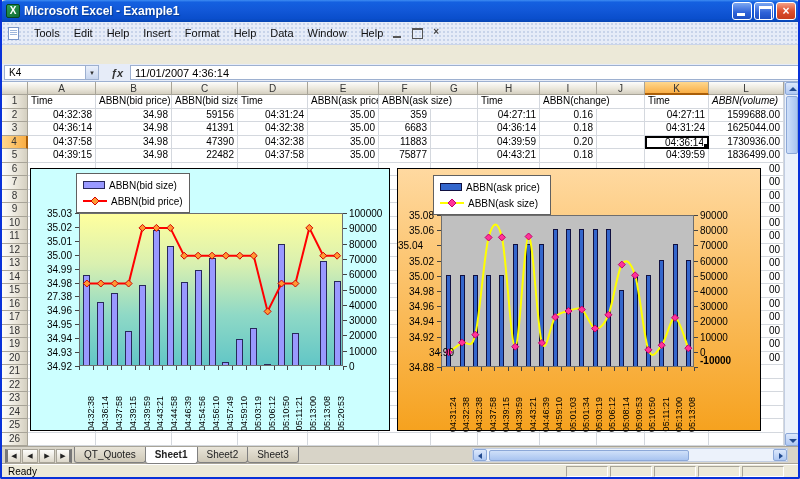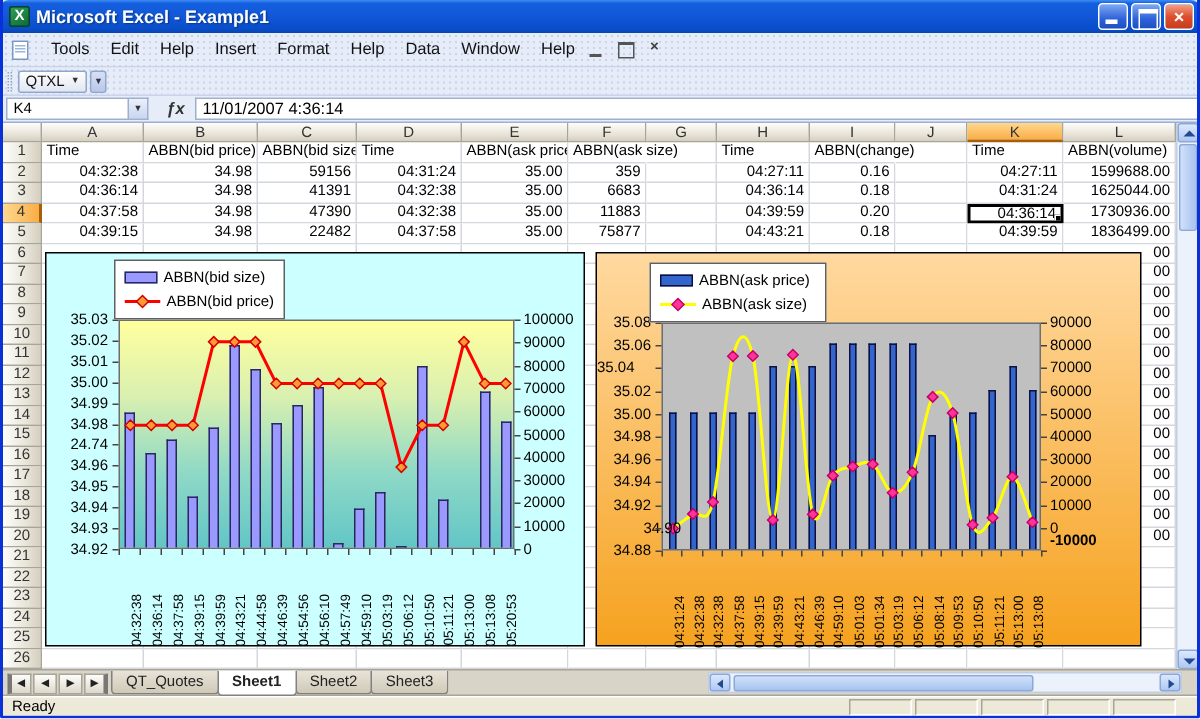--- a/index.html
+++ b/index.html
@@ -122,28 +122,20 @@
         <span class="menu-item">Help</span>
         <span class="menu-item">Data</span>
         <span class="menu-item">Window</span>
         <span class="menu-item">Help</span>
       </div>
     <div class="wb-btn m"></div>
     <div class="wb-btn r"></div>
     <div class="wb-btn" style="font-weight:bold;margin-right:6px;">×</div>
   </div>
 
-  <div class="toolbar">
-    <div class="grip"></div>
-    <div class="qtxl-btn">
-      <span>QTXL</span>
-      <span class="dd">▼</span>
-    </div>
-    <div class="tb-opt">▼</div>
-  </div>
 
   <div class="formulabar">
     <div class="namebox">K4</div>
     <div class="name-dd">▼</div>
     <div class="fx">ƒx</div>
     <div class="fbar-input">11/01/2007  4:36:14</div>
   </div>
 
   <div class="sheet" id="sheet">
       <div class="hdr-row">
@@ -167,21 +159,21 @@
         <div class="cell" style="width: 76px;">ABBN(bid price)</div>
         <div class="cell" style="width: 66px;">ABBN(bid size)</div>
         <div class="cell" style="width: 70px;">Time</div>
         <div class="cell" style="width: 71px;">ABBN(ask price)</div>
         <div class="cell spill" style="width: 52px;">ABBN(ask size)</div>
         <div class="cell" style="width: 47px;"></div>
         <div class="cell" style="width: 62px;">Time</div>
         <div class="cell spill" style="width: 57px;">ABBN(change)</div>
         <div class="cell" style="width: 48px;"></div>
         <div class="cell" style="width: 64px;">Time</div>
-        <div class="cell" style="width: 75px;">ABBN(volume)</div>
+        <div class="cell" style="width: 75px; font-style: italic;">ABBN(volume)</div>
       </div>
       <div class="grid-row" style="top: 26.5px;">
         <div class="rowhdr">2</div>
         <div class="cell num" style="width: 68px;">04:32:38</div>
         <div class="cell num" style="width: 76px;">34.98</div>
         <div class="cell num" style="width: 66px;">59156</div>
         <div class="cell num" style="width: 70px;">04:31:24</div>
         <div class="cell num" style="width: 71px;">35.00</div>
         <div class="cell num" style="width: 52px;">359</div>
         <div class="cell num" style="width: 47px;"></div>
@@ -590,21 +582,21 @@
         <div class="ylab" style="top: 52.9091px; left: 0px; width: 41px; text-align: right;">35.02</div>
         <div class="tick" style="top: 57.9091px; width: 4px; height: 1px; left: 44px;"></div>
         <div class="ylab" style="top: 66.8182px; left: 0px; width: 41px; text-align: right;">35.01</div>
         <div class="tick" style="top: 71.8182px; width: 4px; height: 1px; left: 44px;"></div>
         <div class="ylab" style="top: 80.7273px; left: 0px; width: 41px; text-align: right;">35.00</div>
         <div class="tick" style="top: 85.7273px; width: 4px; height: 1px; left: 44px;"></div>
         <div class="ylab" style="top: 94.6364px; left: 0px; width: 41px; text-align: right;">34.99</div>
         <div class="tick" style="top: 99.6364px; width: 4px; height: 1px; left: 44px;"></div>
         <div class="ylab" style="top: 108.545px; left: 0px; width: 41px; text-align: right;">34.98</div>
         <div class="tick" style="top: 113.545px; width: 4px; height: 1px; left: 44px;"></div>
-        <div class="ylab" style="top: 122.455px; left: 0px; width: 41px; text-align: right;">24.74</div>
+        <div class="ylab" style="top: 122.455px; left: 0px; width: 41px; text-align: right;">27.38</div>
         <div class="tick" style="top: 127.455px; width: 4px; height: 1px; left: 44px;"></div>
         <div class="ylab" style="top: 136.364px; left: 0px; width: 41px; text-align: right;">34.96</div>
         <div class="tick" style="top: 141.364px; width: 4px; height: 1px; left: 44px;"></div>
         <div class="ylab" style="top: 150.273px; left: 0px; width: 41px; text-align: right;">34.95</div>
         <div class="tick" style="top: 155.273px; width: 4px; height: 1px; left: 44px;"></div>
         <div class="ylab" style="top: 164.182px; left: 0px; width: 41px; text-align: right;">34.94</div>
         <div class="tick" style="top: 169.182px; width: 4px; height: 1px; left: 44px;"></div>
         <div class="ylab" style="top: 178.091px; left: 0px; width: 41px; text-align: right;">34.93</div>
         <div class="tick" style="top: 183.091px; width: 4px; height: 1px; left: 44px;"></div>
         <div class="ylab" style="top: 192px; left: 0px; width: 41px; text-align: right;">34.92</div>

